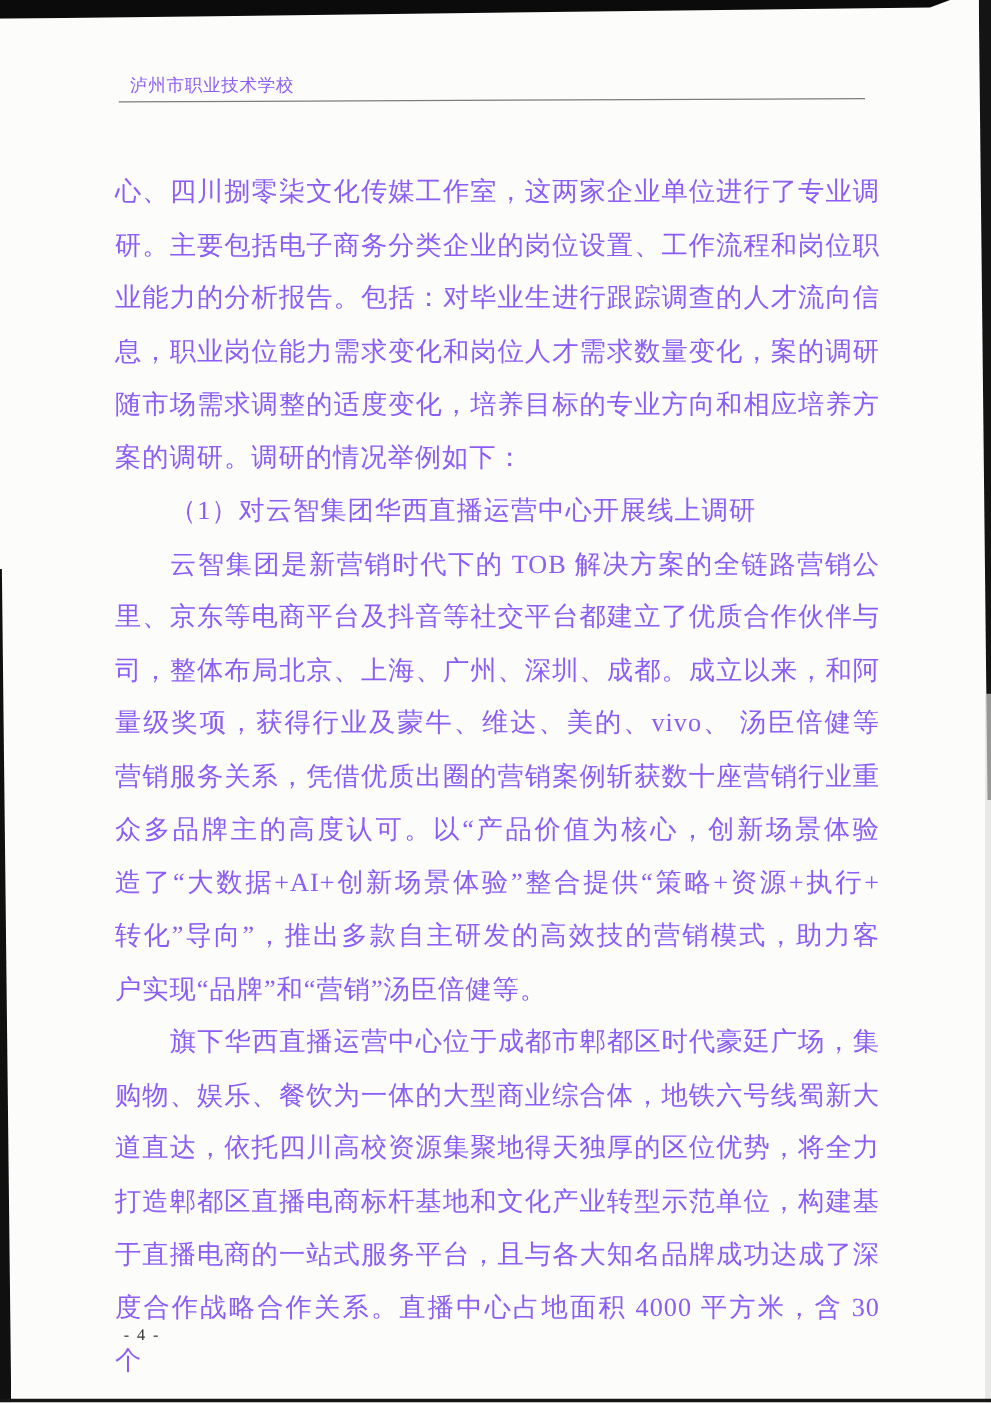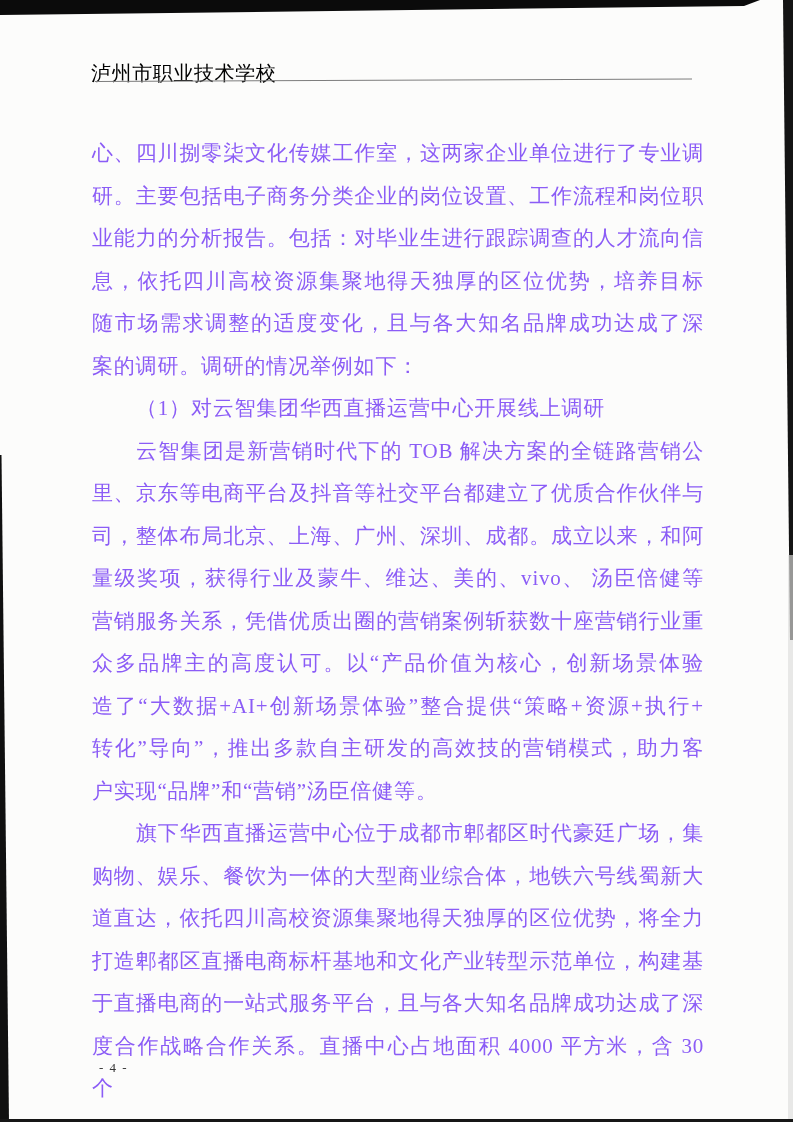--- a/index.html
+++ b/index.html
@@ -29,22 +29,22 @@
     position: absolute; left: 0; top: 455px; width: 9px; height: 667px;
     background: #101010;
     clip-path: polygon(0 0, 1.5px 0, 9px 667px, 0 667px);
   }
   .scan-bottom {
     position: absolute; bottom: 0; left: 0; width: 793px; height: 3px;
     background: #161616;
   }
   
   .header-text {
-    position: absolute; left: 91px; top: 60px;
-    font-size: 20px; letter-spacing: 0.6px; color: #000000;
+    position: absolute; left: 104px; top: 60px;
+    font-size: 14px; letter-spacing: 0.6px; color: #8b5cf6;
   }
   .header-rule {
     position: absolute; left: 95px; top: 81px; width: 597px; height: 0;
     border-top: 1.5px solid #7d7d7d;
     transform: rotate(-0.25deg); transform-origin: left center;
   }
   
   .doc-body {
     position: absolute; left: 92px; top: 132px; width: 612px;
   }
@@ -73,22 +73,22 @@
   <div class="scan-left"></div>
   <div class="scan-bottom"></div>
 
   <div class="header-text">泸州市职业技术学校</div>
   <div class="header-rule"></div>
 
   <div class="doc-body">
       <div class="line j">心、四川捌零柒文化传媒工作室，这两家企业单位进行了专业调</div>
       <div class="line j">研。主要包括电子商务分类企业的岗位设置、工作流程和岗位职</div>
       <div class="line j">业能力的分析报告。包括：对毕业生进行跟踪调查的人才流向信</div>
-      <div class="line j">息，依托四川高校资源集聚地得天独厚的区位优势，培养目标</div>
-      <div class="line j">随市场需求调整的适度变化，且与各大知名品牌成功达成了深</div>
+      <div class="line j">息，职业岗位能力需求变化和岗位人才需求数量变化，案的调研</div>
+      <div class="line j">随市场需求调整的适度变化，培养目标的专业方向和相应培养方</div>
       <div class="line">案的调研。调研的情况举例如下：</div>
       <div class="line ind">（1）对云智集团华西直播运营中心开展线上调研</div>
       <div class="line j ind">云智集团是新营销时代下的 TOB 解决方案的全链路营销公</div>
       <div class="line j">里、京东等电商平台及抖音等社交平台都建立了优质合作伙伴与</div>
       <div class="line j">司，整体布局北京、上海、广州、深圳、成都。成立以来，和阿</div>
       <div class="line j">量级奖项，获得行业及蒙牛、维达、美的、vivo、 汤臣倍健等</div>
       <div class="line j">营销服务关系，凭借优质出圈的营销案例斩获数十座营销行业重</div>
       <div class="line j">众多品牌主的高度认可。以“产品价值为核心，创新场景体验</div>
       <div class="line j">造了“大数据+AI+创新场景体验”整合提供“策略+资源+执行+</div>
       <div class="line j">转化”导向”，推出多款自主研发的高效技的营销模式，助力客</div>

